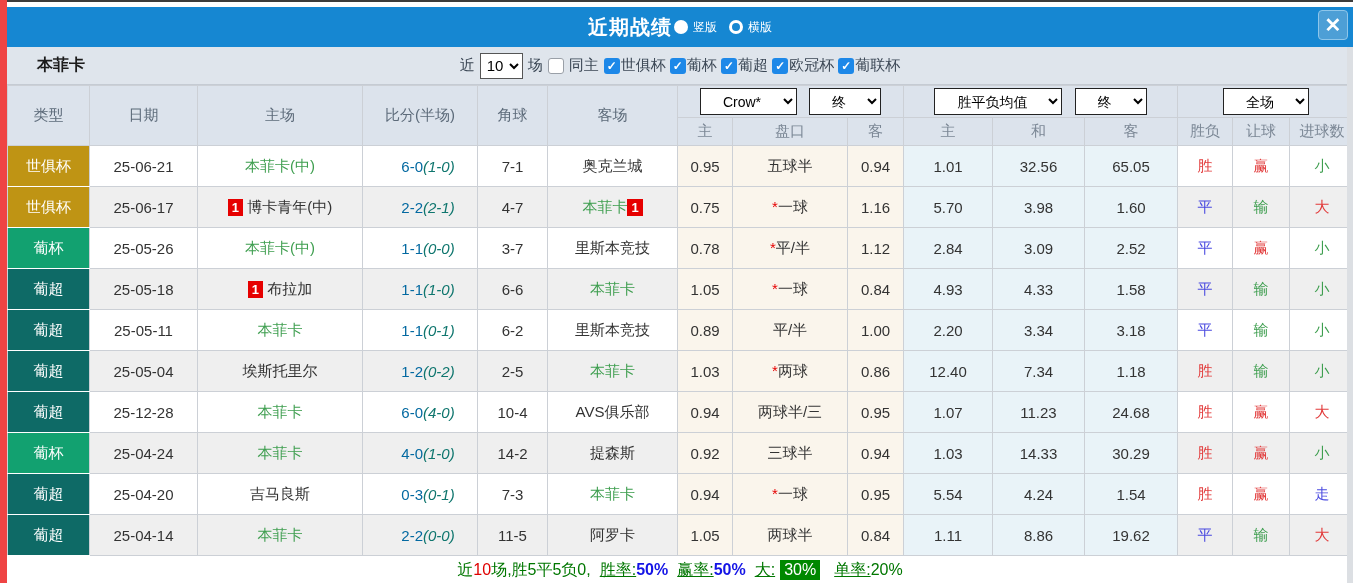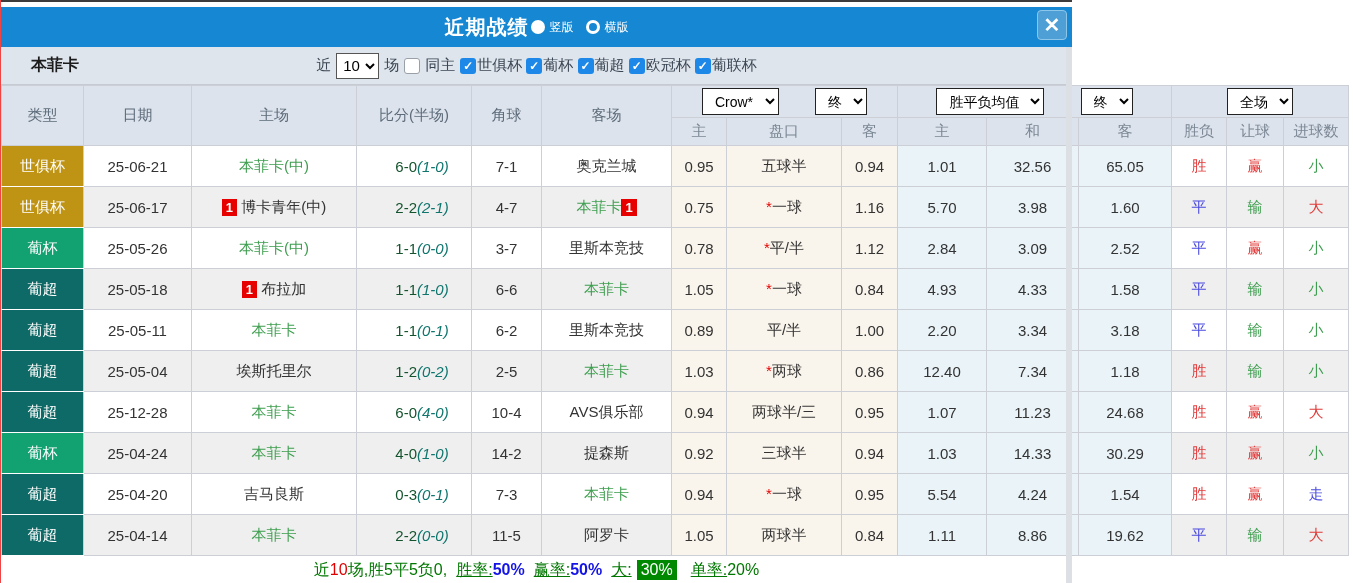--- a/index.html
+++ b/index.html
@@ -1,18 +1,18 @@
 <!DOCTYPE html>
 <html><head>
 <meta charset="utf-8">
 <style>
   * { box-sizing: border-box; margin: 0; padding: 0; }
   html,body { width:1353px; height:583px; overflow:hidden;
     font-family:"Liberation Sans",sans-serif; background:#fff; }
-  .app { position:relative; width:1072px; height:583px; border-left:1px solid #ef4444; }
+  .app { position:relative; width:1353px; height:583px; border-left:7px solid #ef4444; }
 
   .top-strip { height:7px; background:#fff; border-top:2px solid #3c3c3c; }
 
   
   .titlebar { position:relative; height:40px; background:#1687d2; color:#fff;
     display:flex; align-items:center; justify-content:center; }
   .titlebar .title { font-size:20px; font-weight:bold; letter-spacing:1px; }
   .radio { display:inline-block; width:14px; height:14px; border-radius:50%; margin:0 5px 0 2px; vertical-align:middle; }
   .radio.filled { background:#fff; }
   .radio.hollow { border:3px solid #fff; background:transparent; margin-left:12px; }
@@ -32,30 +32,30 @@
   .cb.unchecked { background:#fff; border:1px solid #9aa0a8; }
   .cb.checked { background:#1d88e8; color:#fff; }
   .league { display:inline-flex; align-items:center; gap:1px; }
 
   
   table { border-collapse:collapse; table-layout:fixed; width:1347px; }
   th, td { border:1px solid #ccd0d6; text-align:center; overflow:hidden; white-space:nowrap; }
   thead th { background:#dce3ec; color:#5d6b7a; font-weight:normal; font-size:15px; }
   thead tr.h-top th { height:32px; }
   thead tr.h-sub th { height:28px; color:#7b8795; }
-  thead select { height:27px; font-size:14px; border:1px solid #222; background:#fff; margin:0 16px; padding:0 8px; }
+  thead select { height:27px; font-size:14px; border:1px solid #222; background:#fff; margin:0 4px; padding:0 18px; }
   tbody td { height:41px; font-size:15px; color:#333; }
   tbody tr:nth-child(even) { background:#efefef; }
   .bg-cream { background:#faf5ec; }
   .bg-blue  { background:#e9f3f8; }
   .type-cell { color:#fff; border-bottom:1px solid #fff; }
   .t-wc   { background:#bf9414; }
   .t-cup  { background:#12a170; }
   .t-liga { background:#0e6a66; }
-  .score-main { color:#14532d;margin-left:16px; }
+  .score-main { color:#0369a1;margin-left:16px; }
   .half { color:#0f766e;font-style:italic; }
   .self { color:#3e9e4f; }
   .badge { display:inline-block; background:#e60000; color:#fff; font-size:13px; font-weight:bold;
     padding:0 4px; line-height:17px; vertical-align:middle; }
   .badge:empty { display:none; }
   .star { color:#e60000; }
   .star:empty { display:none; }
   .c-red   { color:#e23b3b; }
   .c-green { color:#3e9e4f; }
   .c-blue  { color:#4a4ae0; }

